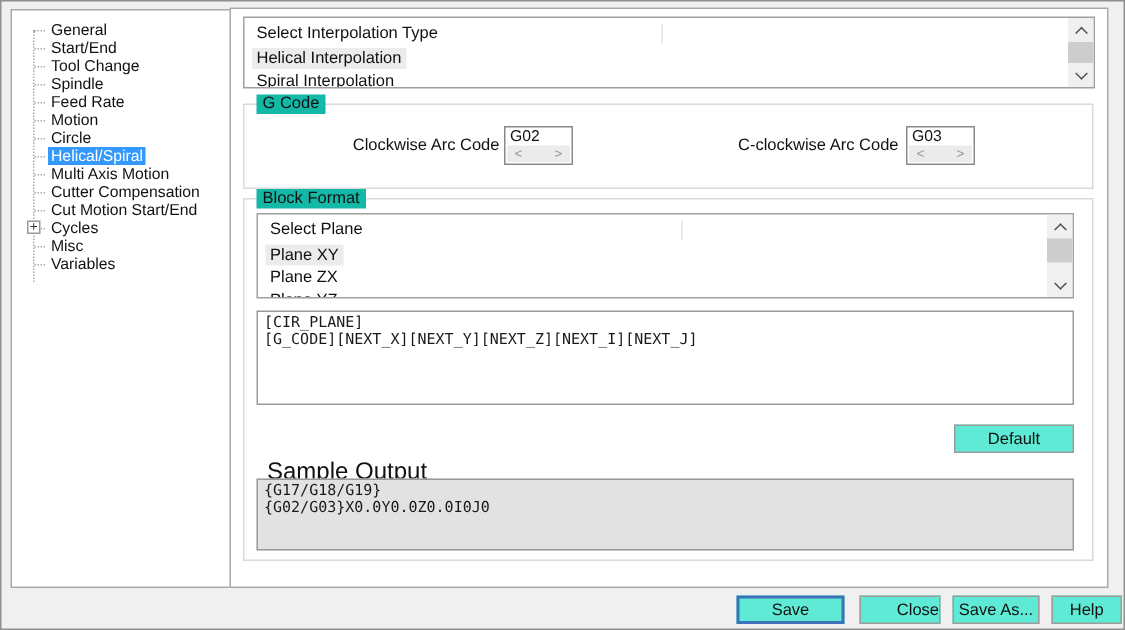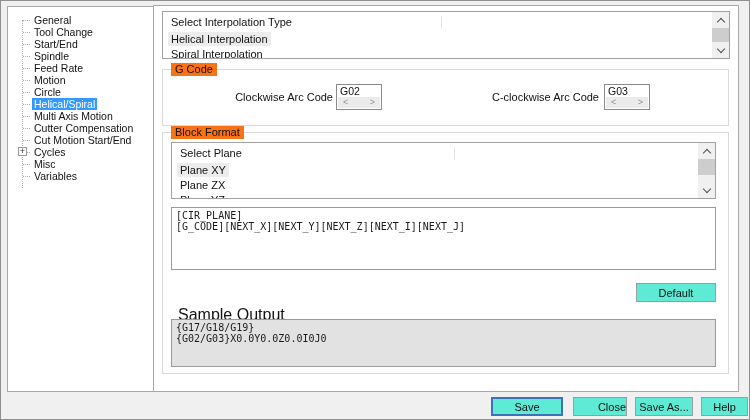--- a/index.html
+++ b/index.html
@@ -30,21 +30,21 @@
   .scrollbar { position:absolute; top:0; right:0; bottom:0; width:17px; background:#f0f0f0; }
   .sb-btn { position:absolute; left:0; width:17px; height:15px; display:flex; align-items:center; justify-content:center; }
   .sb-up { top:0; } .sb-down { bottom:0; }
   .chev { width:6px; height:6px; border-left:1px solid #505050; border-top:1px solid #505050; }
   .sb-up .chev { transform:translateY(2px) rotate(45deg); }
   .sb-down .chev { transform:translateY(-2px) rotate(225deg); }
   .sb-thumb { position:absolute; left:0; width:17px; background:#cdcdcd; }
 
   
   .groupbox { position:absolute; border:1px solid #d9d9d9; }
-  .groupbox > .legend { position:absolute; top:-7px; left:8px; background:#f97316; padding:0 4px; font-size:11px; line-height:13px; color:#111; }
+  .groupbox > .legend { position:absolute; top:-7px; left:8px; background:#14b8a6; padding:0 4px; font-size:11px; line-height:13px; color:#111; }
 
   
   .field-label { position:absolute; font-size:11px; color:#111; text-align:right; }
   .spinner { position:absolute; width:46px; height:26px; border:1px solid #898989; background:#fff; }
   .spin-value { display:block; height:12px; line-height:13px; font-size:10.5px; padding-left:3px; color:#111; }
   .spin-arrows { position:absolute; left:1px; right:1px; bottom:1px; height:11px; background:#ebebeb; display:flex; justify-content:space-between; padding:0 5px; font-size:9px; line-height:11px; color:#909090; }
 
   .format-area, .sample-box { position:absolute; border:1px solid #9a9a9a; background:#fff;
       font-family:"DejaVu Sans Mono","Liberation Mono",monospace; font-size:10px; line-height:11px;
       padding:2px 4px; white-space:pre; color:#1a1a1a; }
@@ -55,22 +55,22 @@
   .btn.default-focus { border:2px solid #3d72b8; line-height:14px; }
 </style>
 </head>
 <body>
 
 <div class="window">
 
   <div class="panel tree-panel">
     <div class="tree-vline"></div>
     <div class="tree-item"><span class="lbl">General</span></div>
+    <div class="tree-item"><span class="lbl">Start/End</span></div>
     <div class="tree-item"><span class="lbl">Tool Change</span></div>
-    <div class="tree-item"><span class="lbl">Start/End</span></div>
     <div class="tree-item"><span class="lbl">Spindle</span></div>
     <div class="tree-item"><span class="lbl">Feed Rate</span></div>
     <div class="tree-item"><span class="lbl">Motion</span></div>
     <div class="tree-item"><span class="lbl">Circle</span></div>
     <div class="tree-item selected"><span class="lbl">Helical/Spiral</span></div>
     <div class="tree-item"><span class="lbl">Multi Axis Motion</span></div>
     <div class="tree-item"><span class="lbl">Cutter Compensation</span></div>
     <div class="tree-item"><span class="lbl">Cut Motion Start/End</span></div>
     <div class="tree-item">
       <span class="expander">+</span>

